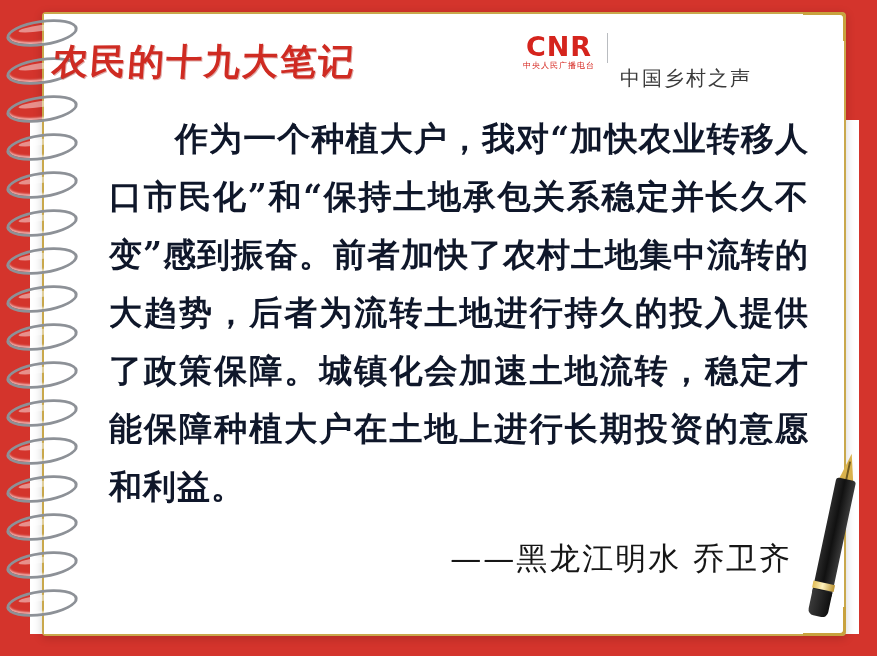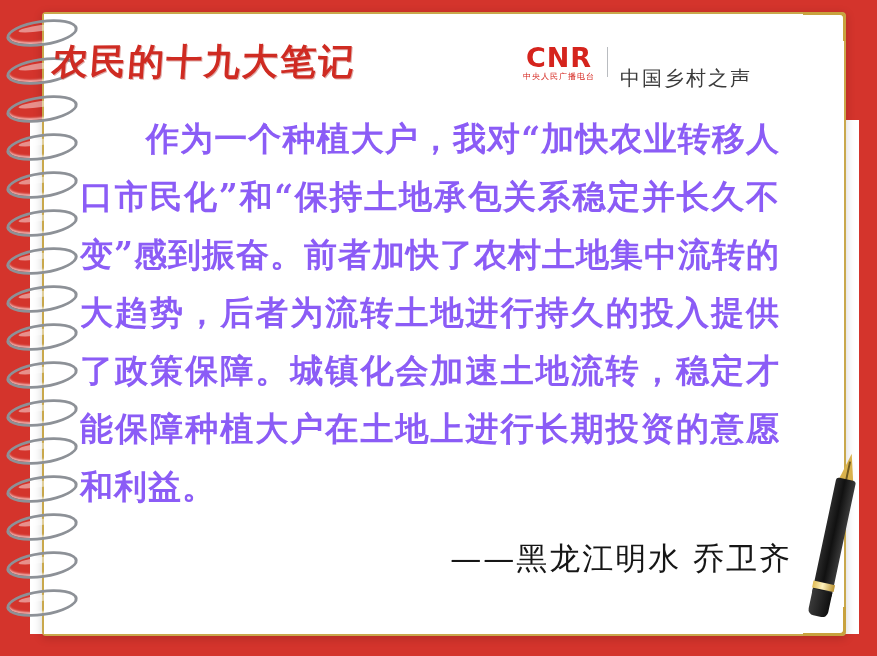--- a/index.html
+++ b/index.html
@@ -133,21 +133,20 @@
     font-size: 36px;
     font-weight: bold;
     color: #cf2b22;
     letter-spacing: 2px;
     text-shadow: 1px 1px 0 rgba(160,20,14,0.35);
     transform: skewX(-4deg);
     white-space: nowrap;
   }
   .cnr-block {
     display: flex;
-    align-items: center;
     gap: 12px;
     white-space: nowrap;
   }
   .cnr-logo {
     display: flex;
     flex-direction: column;
     align-items: center;
     line-height: 1;
   }
   .cnr-mark {
@@ -172,27 +171,27 @@
     font-family: "DejaVu Sans", sans-serif;
     font-size: 20px;
     color: #3b3b3b;
     letter-spacing: 2px;
     margin-top: 32px;
   }
 
   
   .body-text {
     position: absolute;
-    left: 80px;
+    left: 109px;
     top: 110px;
     width: 700px;
     font-family: "DejaVu Serif", "Liberation Serif", serif;
     font-size: 33px;
     line-height: 58px;
-    color: #8b5cf6;
+    color: #0f172a;
     letter-spacing: 1px;
     text-indent: 66px;
     text-align: justify;
     font-weight: 600;
   }
   .signature {
     position: absolute;
     left: 92px;
     top: 538px;
     width: 700px;

